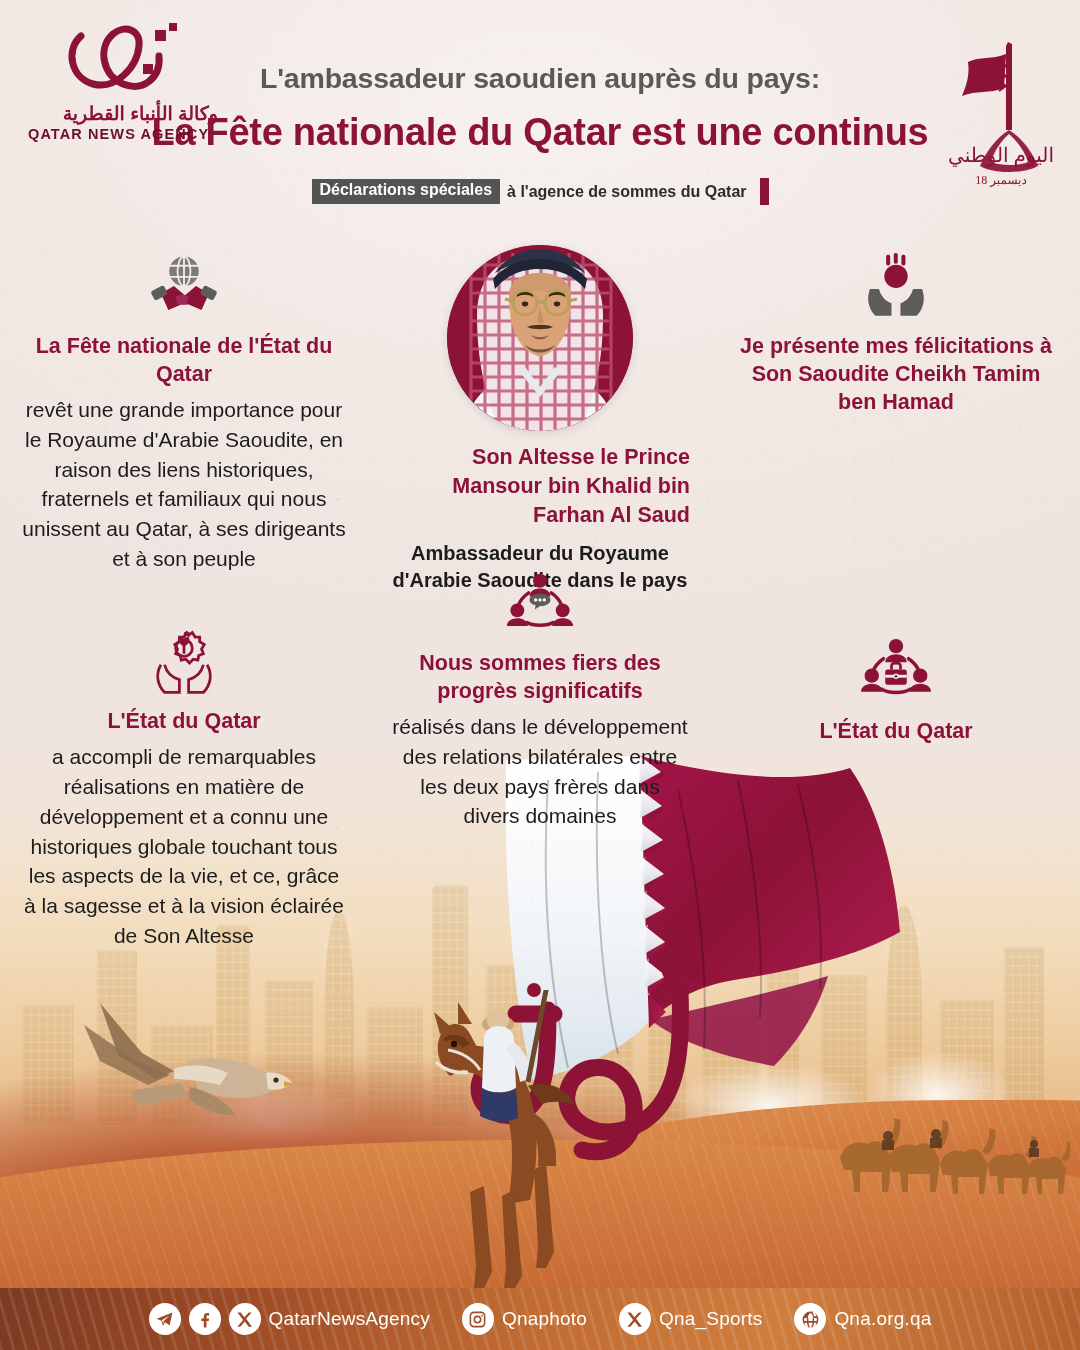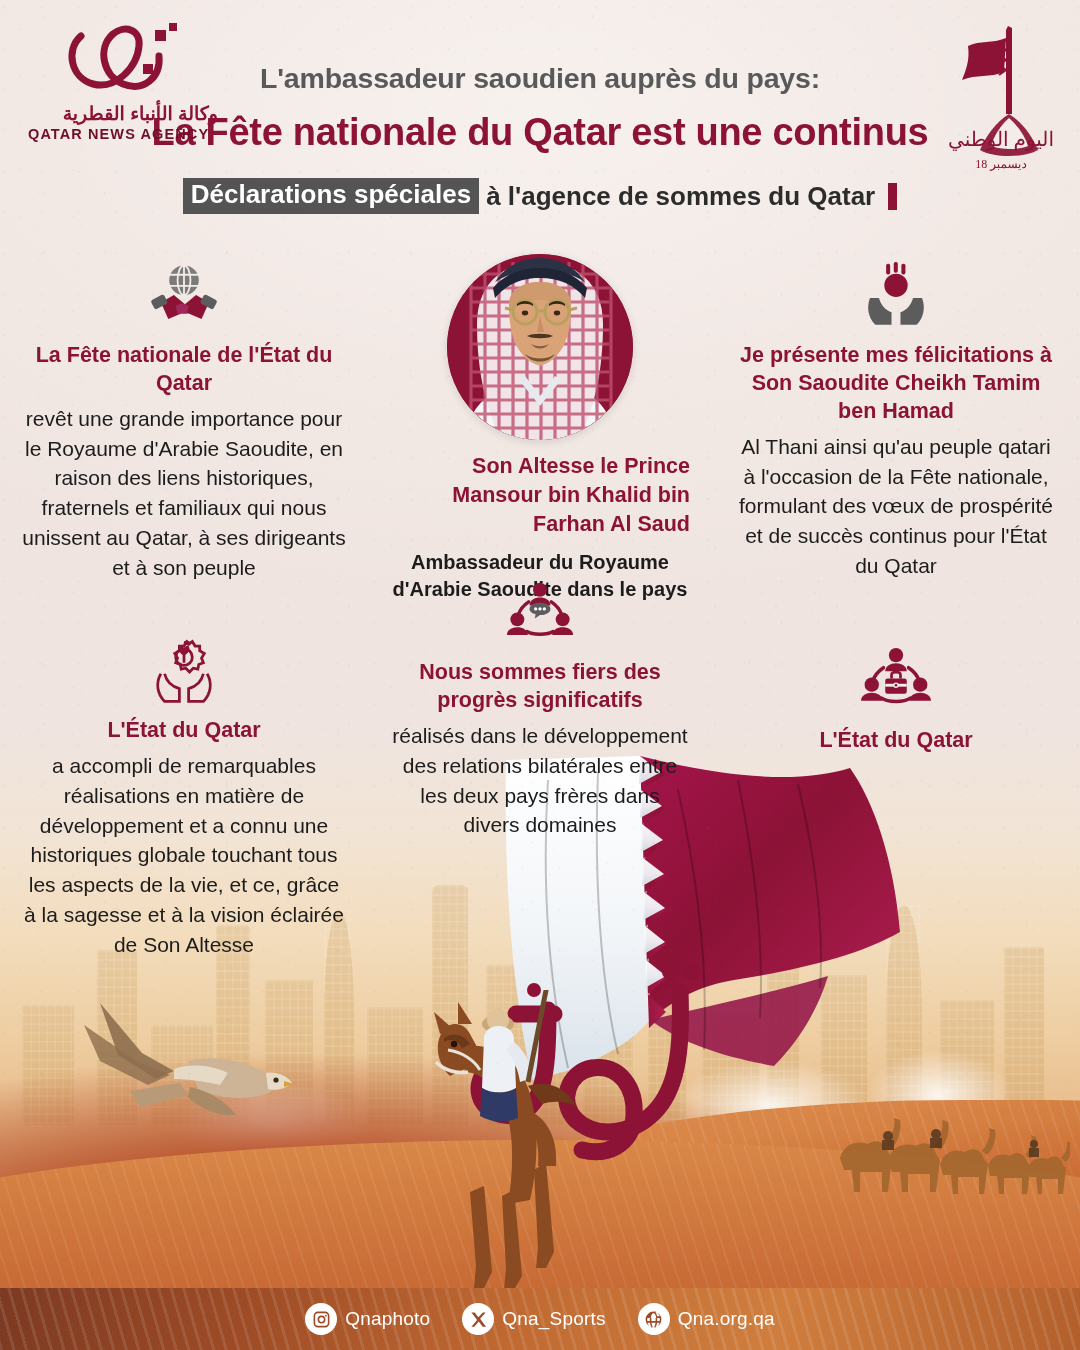--- a/index.html
+++ b/index.html
@@ -62,26 +62,26 @@
   .haze{position:absolute;bottom:180px;width:200px;height:90px;border-radius:50%;
     background:radial-gradient(ellipse at center, rgba(255,255,255,.85) 0%, rgba(255,255,255,0) 70%);}
 
   
   .hdr { position:relative; z-index:5; padding:24px 20px 0; }
   .logo { position:absolute; left:28px; top:22px; width:190px; }
   .logo-mark{height:78px;display:flex;align-items:center;justify-content:center;}
   .logo-ar{font-size:19px;color:#8c1236;direction:rtl;letter-spacing:.5px;margin-top:2px;font-weight:700;}
   .logo-en{font-size:14.5px;color:#6d0f2a;font-weight:700;letter-spacing:1.1px;margin-top:1px;}
 
-  .nd-logo{position:absolute;right:24px;top:18px;width:110px;text-align:center;}
+  .nd-logo{position:absolute;right:24px;top:34px;width:110px;text-align:center;}
 
   .titles{text-align:center;padding-top:24px;}
   .kicker{font-size:28.5px;font-weight:700;color:#59595a;letter-spacing:-.2px;margin-top:14px;}
   .headline{font-size:38px;font-weight:700;color:#8c1236;line-height:1.45;margin-top:10px;letter-spacing:-.3px;}
-  .sub{margin-top:18px;display:flex;justify-content:center;align-items:center;gap:7px;font-size:26px;font-weight:700;}
+  .sub{margin-top:18px;display:flex;justify-content:center;align-items:center;gap:7px;font-size:16px;font-weight:700;}
   .chip{background:#545454;color:#fff;padding:2px 8px 4px;line-height:1.15;}
   .sub-rest{color:#2c2c2c;}
   .bar{display:inline-block;width:9px;height:27px;background:#8c1236;margin-left:6px;}
 
   
   .grid{position:relative;z-index:5;margin-top:40px;display:grid;
         grid-template-columns:368px 344px 368px;}
   .cell{padding:0 22px;text-align:center;}
   .ico{height:78px;display:flex;align-items:flex-end;justify-content:center;margin-bottom:10px;}
   .c-title{font-size:21.5px;font-weight:700;color:#8c1236;line-height:1.3;}
@@ -416,21 +416,20 @@
             <rect x="36.5" y="0" width="4.5" height="12" rx="2"></rect>
             <rect x="45" y="2" width="4.5" height="12" rx="2"></rect>
           </g>
           <g fill="#5c5c5c">
             <path d="M10 40 C6 50 8 62 16 70 L34 70 L34 56 C28 54 22 48 20 40 Z"></path>
             <path d="M68 40 C72 50 70 62 62 70 L44 70 L44 56 C50 54 56 48 58 40 Z"></path>
           </g>
         </svg>
       </div>
       <div class="c-title">Je présente mes félicitations à Son Saoudite Cheikh Tamim ben Hamad</div>
-      <div class="c-body">Al Thani ainsi qu'au peuple qatari à l'occasion de la Fête nationale, formulant des vœux de prospérité et de succès continus pour l'État du Qatar</div>
     </div>
   </div>
 
   <div class="grid row2">
 
     <div class="cell">
       <div class="ico">
         <svg viewBox="0 0 78 78" style="width:72px;height:72px;">
           <g fill="none" stroke="#8c1236" stroke-width="3">
             <path d="M39 8 l5 2 l4 -3 l3 5 l5 0 l0 5 l5 3 l-3 5 l2 5 l-5 2 l-1 5 l-5 -1 l-4 4 l-4 -4 l-5 1 l-1 -5 l-5 -2 l2 -5 l-3 -5 l5 -3 l0 -5 l5 0 l3 -5 l4 3 Z"></path>
@@ -499,20 +498,38 @@
             <circle cx="39" cy="42.6" r="1.5" fill="#8c1236"></circle>
           </g>
         </svg>
       </div>
       <div class="c-title">L'État du Qatar</div>
     </div>
   </div>
 
   <div class="footer">
 
+    <div class="fgrp">
+      <span class="sico">
+        <svg viewBox="0 0 24 24">
+            <path d="M22 3 L2 11 L8 13.5 L10 20 L13 15.5 L18.5 19.5 Z M8.6 13 L18.4 7 L11 14 L10.6 17.4 Z"></path>
+          </svg>
+      </span>
+      <span class="sico">
+        <svg viewBox="0 0 24 24">
+            <path d="M14.5 22v-8h2.8l.5-3.3h-3.3V8.5c0-1 .3-1.6 1.7-1.6h1.7V4c-.3 0-1.3-.1-2.5-.1-2.6 0-4.3 1.6-4.3 4.4v2.4H8v3.3h3.1V22z"></path>
+          </svg>
+      </span>
+      <span class="sico">
+        <svg viewBox="0 0 24 24">
+            <path d="M3 3h4.2l4.6 6.2L17.4 3H21l-7 8.1L21.5 21h-4.2l-4.9-6.6L6.6 21H3l7.3-8.5z"></path>
+          </svg>
+      </span>
+      <span class="shandle">QatarNewsAgency</span>
+    </div>
 
     <div class="fgrp">
       <span class="sico">
         <svg viewBox="0 0 24 24">
             <path d="M7.5 2h9A5.5 5.5 0 0 1 22 7.5v9A5.5 5.5 0 0 1 16.5 22h-9A5.5 5.5 0 0 1 2 16.5v-9A5.5 5.5 0 0 1 7.5 2zm0 2A3.5 3.5 0 0 0 4 7.5v9A3.5 3.5 0 0 0 7.5 20h9a3.5 3.5 0 0 0 3.5-3.5v-9A3.5 3.5 0 0 0 16.5 4zM12 7a5 5 0 1 1 0 10 5 5 0 0 1 0-10zm0 2a3 3 0 1 0 0 6 3 3 0 0 0 0-6zm5.6-2.9a1.1 1.1 0 1 1 0 2.2 1.1 1.1 0 0 1 0-2.2z"></path>
           </svg>
       </span>
       <span class="shandle">Qnaphoto</span>
     </div>
 

